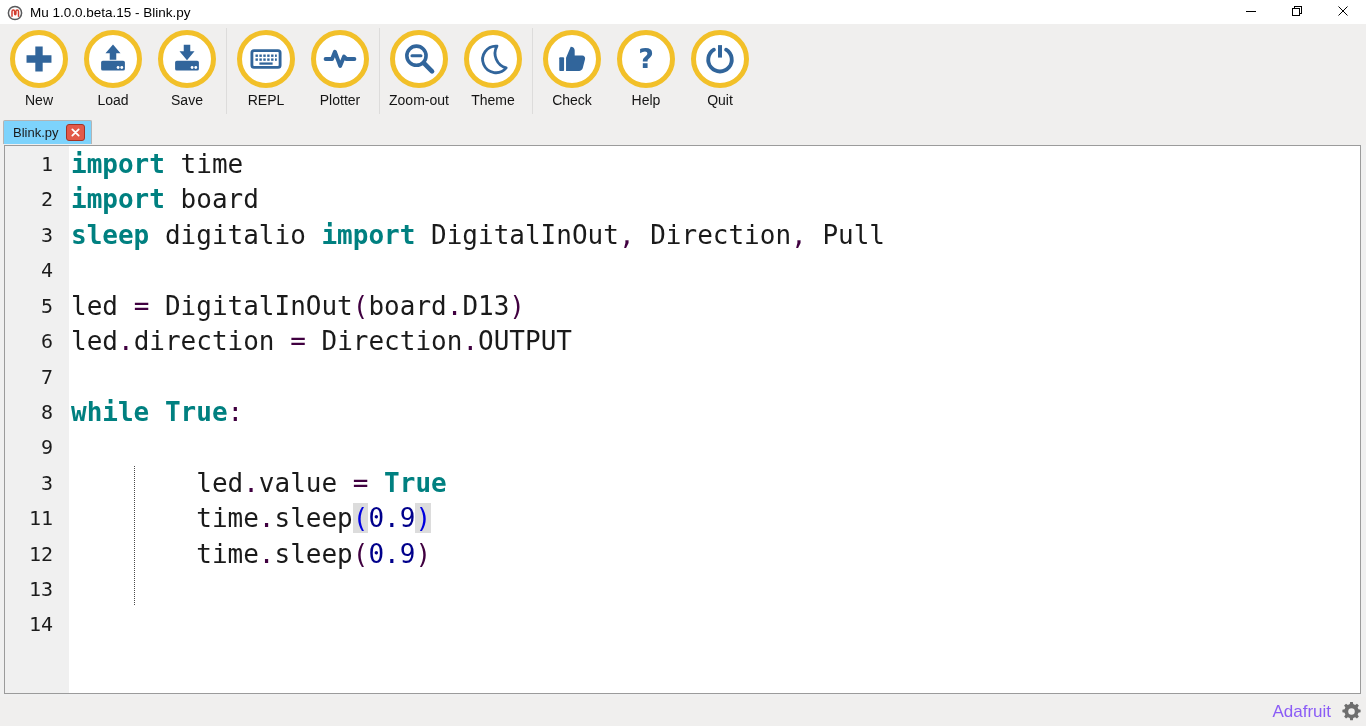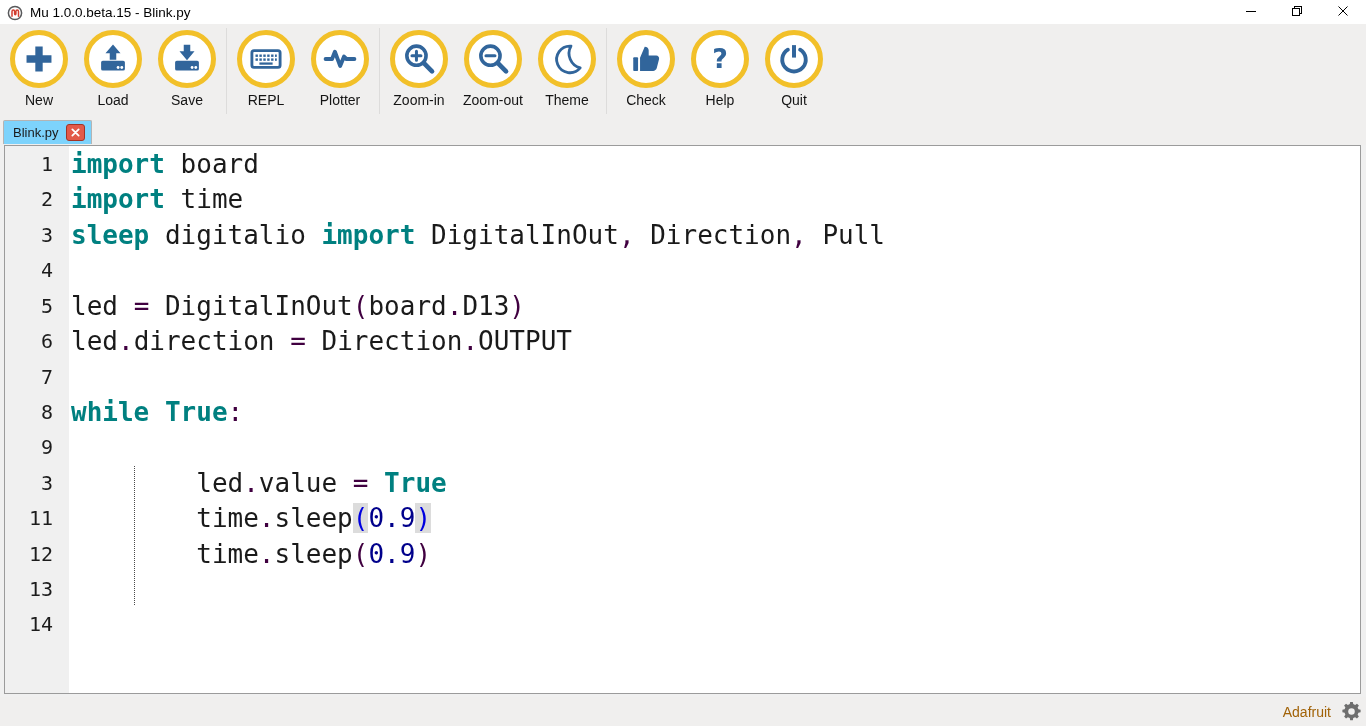--- a/index.html
+++ b/index.html
@@ -44,21 +44,21 @@
   .tok-k{color:#008080;font-weight:bold;}
   .tok-o{color:#400040;}
   .tok-n{color:#00008B;}
   .tok-b{color:#0000E0;background:#dcdcdc;}
   .indent-guide{position:absolute;left:65px;top:320px;height:139px;width:0;
     border-left:1px dotted #4a4a4a;}
 
   
   .statusbar{position:absolute;left:0;top:697px;width:1366px;height:29px;background:#f0efee;
     display:flex;align-items:center;justify-content:flex-end;}
-  .status-device{font-size:14px;color:#a16207;margin-right:9px;}
+  .status-device{font-size:17px;color:#8b5cf6;margin-right:9px;}
   .gear{margin-right:3px;display:flex;align-items:center;}
 </style>
 </head>
 <body>
 
 <div class="app">
 
   <div class="titlebar">
     <span class="mu-logo">
       <svg width="16" height="16" viewBox="0 0 16 16">
@@ -166,32 +166,20 @@
         </div>
         <div class="tb-label">Plotter</div>
       </div>
       <div class="tb-sep"></div>
       <div class="tb-btn">
         <div class="tb-circle">
           <span style="display: flex;">
             <svg width="36" height="36" viewBox="0 0 24 24">
               <circle cx="10.3" cy="9.8" r="6.4" fill="none" stroke="#31659B" stroke-width="2.4"></circle>
               <path d="M15.1 14.6l5.6 5.6" stroke="#31659B" stroke-width="3.1" stroke-linecap="round"></path>
-              <path d="M7.3 9.8h6M10.3 6.8v6" stroke="#31659B" stroke-width="2" stroke-linecap="round"></path>
-            </svg>
-          </span>
-        </div>
-        <div class="tb-label">Zoom-in</div>
-      </div>
-      <div class="tb-btn">
-        <div class="tb-circle">
-          <span style="display: flex;">
-            <svg width="36" height="36" viewBox="0 0 24 24">
-              <circle cx="10.3" cy="9.8" r="6.4" fill="none" stroke="#31659B" stroke-width="2.4"></circle>
-              <path d="M15.1 14.6l5.6 5.6" stroke="#31659B" stroke-width="3.1" stroke-linecap="round"></path>
               <path d="M7.3 9.8h6" stroke="#31659B" stroke-width="2" stroke-linecap="round"></path>
             </svg>
           </span>
         </div>
         <div class="tb-label">Zoom-out</div>
       </div>
       <div class="tb-btn">
         <div class="tb-circle">
           <span style="display: flex;">
             <svg width="34" height="34" viewBox="0 0 24 24">
@@ -259,22 +247,22 @@
         <div class="ln">8</div>
         <div class="ln">9</div>
         <div class="ln">3</div>
         <div class="ln">11</div>
         <div class="ln">12</div>
         <div class="ln">13</div>
         <div class="ln">14</div>
       </div>
     <div class="code" id="code">
       <div class="indent-guide"></div>
-    <div class="row"><span class="tok-k">import</span><span class="tok-d"> board</span></div>
-        <div class="row"><span class="tok-k">import</span><span class="tok-d"> time</span></div>
+    <div class="row"><span class="tok-k">import</span><span class="tok-d"> time</span></div>
+        <div class="row"><span class="tok-k">import</span><span class="tok-d"> board</span></div>
         <div class="row"><span class="tok-k">sleep</span><span class="tok-d"> digitalio </span><span class="tok-k">import</span><span class="tok-d"> DigitalInOut</span><span class="tok-o">,</span><span class="tok-d"> Direction</span><span class="tok-o">,</span><span class="tok-d"> Pull</span></div>
         <div class="row"></div>
         <div class="row"><span class="tok-d">led </span><span class="tok-o">=</span><span class="tok-d"> DigitalInOut</span><span class="tok-o">(</span><span class="tok-d">board</span><span class="tok-o">.</span><span class="tok-d">D13</span><span class="tok-o">)</span></div>
         <div class="row"><span class="tok-d">led</span><span class="tok-o">.</span><span class="tok-d">direction </span><span class="tok-o">=</span><span class="tok-d"> Direction</span><span class="tok-o">.</span><span class="tok-d">OUTPUT</span></div>
         <div class="row"></div>
         <div class="row"><span class="tok-k">while</span><span class="tok-d"> </span><span class="tok-k">True</span><span class="tok-o">:</span></div>
         <div class="row"></div>
         <div class="row"><span class="tok-d">        led</span><span class="tok-o">.</span><span class="tok-d">value </span><span class="tok-o">=</span><span class="tok-d"> </span><span class="tok-k">True</span></div>
         <div class="row"><span class="tok-d">        time</span><span class="tok-o">.</span><span class="tok-d">sleep</span><span class="tok-b">(</span><span class="tok-n">0.9</span><span class="tok-b">)</span></div>
         <div class="row"><span class="tok-d">        time</span><span class="tok-o">.</span><span class="tok-d">sleep</span><span class="tok-o">(</span><span class="tok-n">0.9</span><span class="tok-o">)</span></div>

